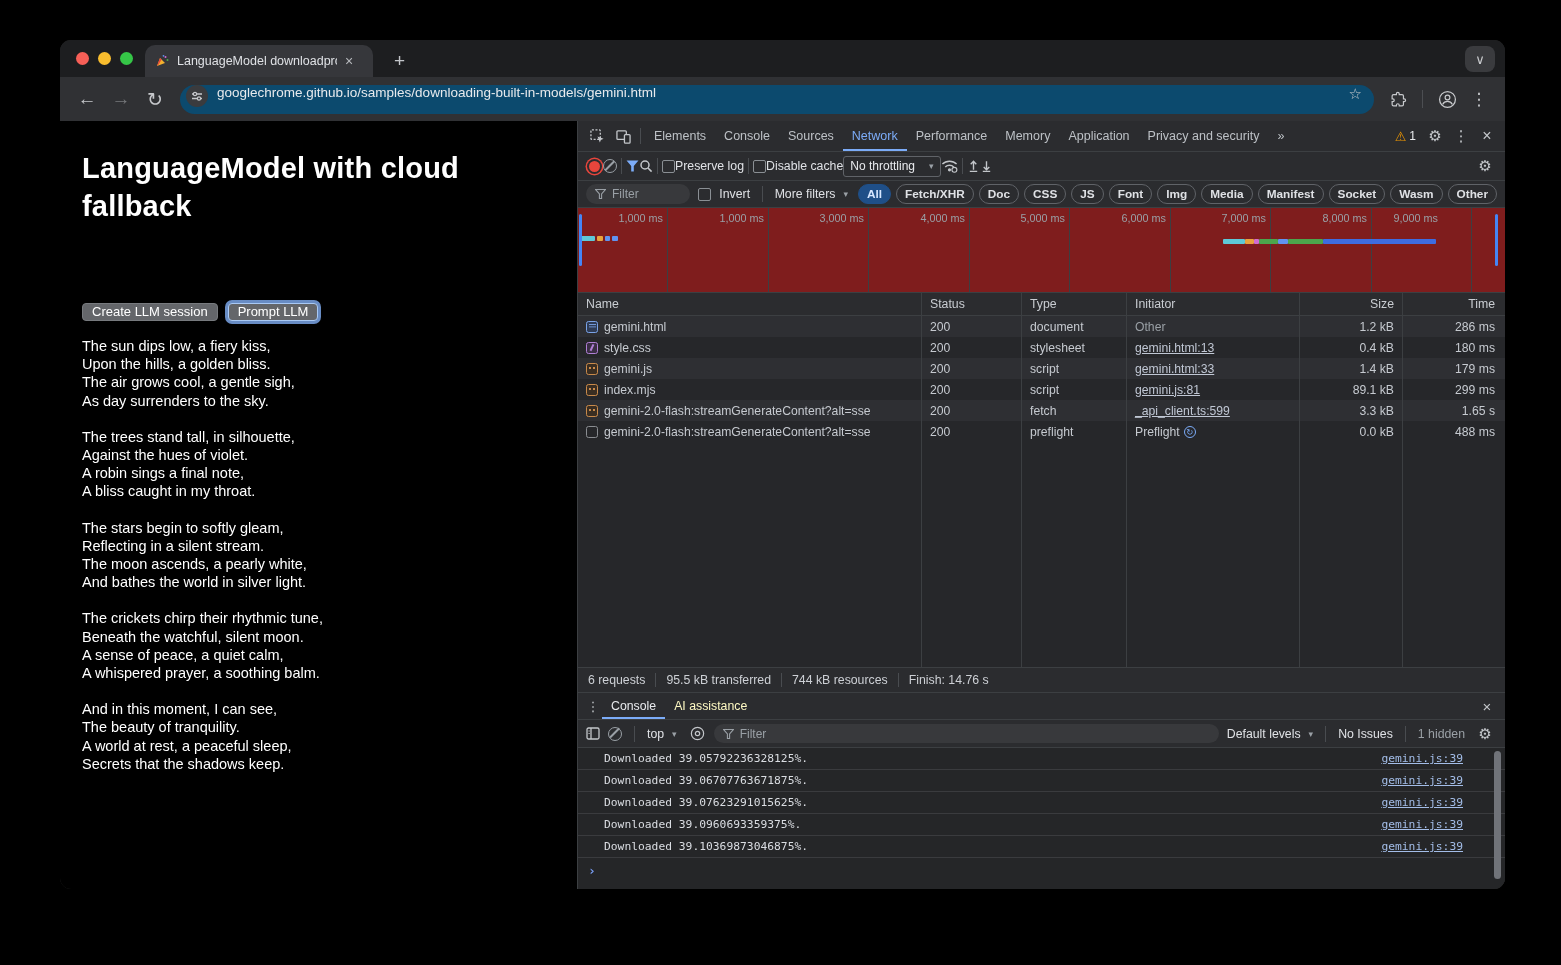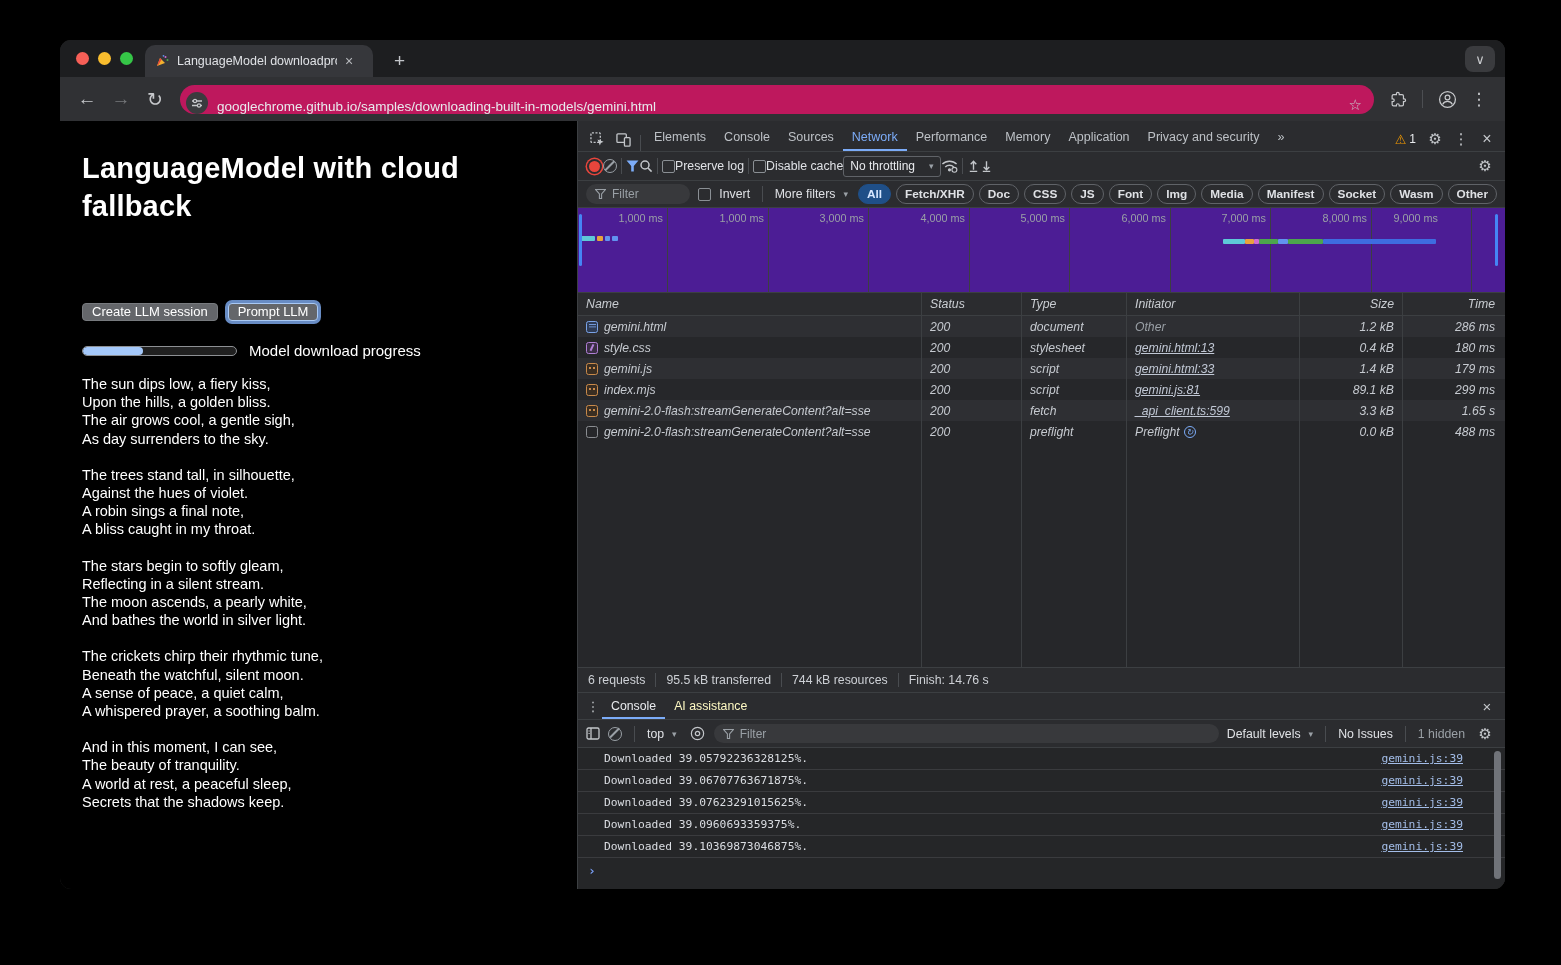--- a/index.html
+++ b/index.html
@@ -16,21 +16,21 @@
        border-radius:10px 10px 0 0;display:flex;align-items:center;padding:0 10px;box-sizing:border-box;}
   .tab-title{color:#dfe1e5;font-size:12.5px;white-space:nowrap;overflow:hidden;max-width:160px;flex:1;}
   .tab-close{color:#b8babe;font-size:14px;margin-left:8px;cursor:default;}
   .newtab{position:absolute;left:326px;top:8px;color:#c2c5c9;font-size:19px;line-height:19px;padding:3px 8px;}
   .tabsearch{position:absolute;right:10px;top:6px;width:30px;height:26px;border-radius:8px;background:#3a3b3e;
              color:#c8cacd;display:flex;align-items:center;justify-content:center;font-size:13px;}
   
   .toolbar{height:44px;background:#303134;display:flex;align-items:center;padding:0 12px;gap:4px;}
   .navbtn{color:#c7c9cc;font-size:19px;width:30px;height:30px;display:flex;align-items:center;justify-content:center;border-radius:50%;}
   .navbtn.dim{color:#77797c;}
-  .urlpill{flex:1;height:29px;background:#be185d;border-radius:15px;display:flex;align-items:flex-end;
+  .urlpill{flex:1;height:29px;background:#0c4a6e;border-radius:15px;display:flex;align-items:flex-start;
            margin:0 6px;padding:0 6px;min-width:0;}
   .siteinfo{width:22px;height:22px;border-radius:50%;background:#3a3b3e;display:flex;align-items:center;justify-content:center;margin-right:9px;flex:none;}
   .url{color:#e8eaed;font-size:13.5px;white-space:nowrap;overflow:hidden;flex:1;}
   .starbtn{color:#c7c9cc;font-size:15px;padding:0 6px;flex:none;}
   .tb-sep{width:1px;height:18px;background:#4c4e52;margin:0 6px;}
   .tb-icon{width:28px;height:28px;display:flex;align-items:center;justify-content:center;color:#c7c9cc;font-size:17px;}
   
   .content{display:flex;height:768px;}
   .webpage{width:517px;background:#000;color:#fff;box-sizing:border-box;padding:6px 22px 0 22px;overflow:hidden;}
   .webpage h1{font-size:29px;line-height:38px;margin:22px 0 0 0;font-weight:700;letter-spacing:.2px;}
@@ -40,21 +40,21 @@
   .pgbtn.focus{box-shadow:0 0 0 3px rgba(130,175,245,.8);border-color:#a9c9f5;}
   .progrow{margin-top:21px;display:flex;align-items:center;gap:12px;}
   .progress{width:153px;height:8px;border:1px solid #8d9094;border-radius:5px;background:#202020;overflow:hidden;}
   .progress .fill{height:100%;width:39%;background:#a4c8fa;border-radius:4px;}
   .proglabel{font-size:15px;color:#fff;}
   .poem{margin-top:16px;font-size:14.5px;line-height:18.2px;}
   .poem p{margin:0 0 18px 0;}
   
   .devtools{width:928px;background:#282828;border-left:1px solid #3c3f42;box-sizing:border-box;
             color:#bdc1c6;font-size:12px;display:flex;flex-direction:column;}
-  .dt-tabbar{height:30px;display:flex;align-items:flex-end;background:#2b2c2f;border-bottom:1px solid #3c3f42;padding:0 6px;flex:none;}
+  .dt-tabbar{height:30px;display:flex;align-items:center;background:#2b2c2f;border-bottom:1px solid #3c3f42;padding:0 6px;flex:none;}
   .dt-ticon{width:26px;height:24px;display:flex;align-items:center;justify-content:center;}
   .dt-sep{width:1px;height:16px;background:#494c50;margin:0 4px;}
   .dt-tab{padding:0 9px;height:29px;display:flex;align-items:center;color:#bdc1c6;font-size:12.5px;white-space:nowrap;}
   .dt-tab.active{color:#7cacf8;box-shadow:inset 0 -2px 0 #7cacf8;}
   .dt-right{margin-left:auto;display:flex;align-items:center;gap:2px;}
   .warnbadge{display:flex;align-items:center;gap:3px;padding:0 5px;}
   .warnbadge .tri{color:#f29900;font-size:13px;} .warnbadge .cnt{color:#e8eaed;font-size:12px;}
   .gicon{width:24px;height:24px;display:flex;align-items:center;justify-content:center;color:#c3c6ca;font-size:15px;}
   
   .net-toolbar{height:28px;display:flex;align-items:center;background:#2b2c2f;border-bottom:1px solid #3c3f42;padding:0 8px;flex:none;}
@@ -66,30 +66,30 @@
   .throttle{display:flex;align-items:center;gap:14px;border:1px solid #606368;border-radius:3px;
             height:19px;padding:0 6px;color:#e8eaed;}
   .caret{color:#9aa0a6;font-size:9px;}
   
   .filterbar{height:26px;display:flex;align-items:center;background:#2b2c2f;border-bottom:1px solid #3c3f42;padding:0 8px;gap:8px;flex:none;}
   .filterpill{width:170px;height:20px;border-radius:11px;background:#38393c;display:flex;align-items:center;gap:6px;padding:0 9px;color:#9aa0a6;}
   .chips{display:flex;gap:5px;align-items:center;margin-left:2px;}
   .chip{border:1px solid #606368;border-radius:10px;height:18px;display:flex;align-items:center;padding:0 8px;color:#dfe1e5;font-size:11.8px;font-weight:700;white-space:nowrap;}
   .chip.sel{background:#1f4f88;border-color:#1f4f88;color:#d6e6ff;}
   
-  .overview{height:84px;position:relative;background:#4c1d95;border-bottom:1px solid #3c3f42;flex:none;overflow:hidden;}
+  .overview{height:84px;position:relative;background:#7f1d1d;border-bottom:1px solid #3c3f42;flex:none;overflow:hidden;}
   .gl{position:absolute;top:0;bottom:0;width:1px;background:#3c3f42;}
   .gl-lab{position:absolute;top:4px;width:62px;text-align:right;color:#9aa0a6;font-size:10.8px;}
   .ovbar{position:absolute;height:5px;border-radius:1px;}
   .c-teal{background:#5ec9d8;} .c-orange{background:#e8a33d;} .c-pink{background:#d16bd1;}
   .c-green{background:#4ca64c;} .c-blue{background:#3e6ce0;} .c-lblue{background:#6193f0;}
   .handle{position:absolute;width:3px;height:52px;top:6px;background:#4585f5;border-radius:2px;}
   
   .ntable{flex:1;display:flex;flex-direction:column;min-height:0;background:#26272a;}
-  .nhead,.nrow{display:flex;flex:none;font-style:italic;}
+  .nhead,.nrow{display:flex;flex:none;}
   .nhead{height:22px;background:#2b2c2f;border-bottom:1px solid #3c3f42;align-items:center;color:#c9cdd2;font-size:12.3px;}
   .nrow{height:21px;align-items:center;color:#c6cad0;font-size:12.2px;}
   .nrow.lt{background:#2e2f33;} .nrow.dk{background:#26272a;}
   .cell{height:100%;display:flex;align-items:center;box-sizing:border-box;padding:0 8px;border-right:1px solid #3c3f42;overflow:hidden;white-space:nowrap;}
   .c-name{width:344px;} .c-status{width:100px;} .c-type{width:105px;} .c-init{width:173px;}
   .c-size{width:103px;justify-content:flex-end;} .c-time{width:100px;justify-content:flex-end;border-right:none;}
   .ficon{width:12px;height:12px;border-radius:2.5px;margin-right:6px;flex:none;box-sizing:border-box;position:relative;}
   .fi-doc{border:1.5px solid #7aa3e8;background:#2f3c55;}
   .fi-doc::after{content:"";position:absolute;left:1.5px;right:1.5px;top:2px;height:5px;
     background:linear-gradient(#7aa3e8 1px,transparent 1px) 0 0/100% 2.5px;}
@@ -185,26 +185,20 @@
     </div>
 
     <div class="content">
 
       <div class="webpage">
         <h1>LanguageModel with cloud fallback</h1>
         <div class="btnrow">
           <button class="pgbtn">Create LLM session</button>
           <button class="pgbtn focus">Prompt LLM</button>
         </div>
-        <div class="progrow">
-          <div class="progress">
-              <div class="fill"></div>
-            </div>
-          <span class="proglabel">Model download progress</span>
-        </div>
         <div class="poem">
           <p><span>The sun dips low, a fiery kiss,</span><br><span>Upon the hills, a golden bliss.</span><br><span>The air grows cool, a gentle sigh,</span><br><span>As day surrenders to the sky.</span></p>
           <p><span>The trees stand tall, in silhouette,</span><br><span>Against the hues of violet.</span><br><span>A robin sings a final note,</span><br><span>A bliss caught in my throat.</span></p>
           <p><span>The stars begin to softly gleam,</span><br><span>Reflecting in a silent stream.</span><br><span>The moon ascends, a pearly white,</span><br><span>And bathes the world in silver light.</span></p>
           <p><span>The crickets chirp their rhythmic tune,</span><br><span>Beneath the watchful, silent moon.</span><br><span>A sense of peace, a quiet calm,</span><br><span>A whispered prayer, a soothing balm.</span></p>
           <p><span>And in this moment, I can see,</span><br><span>The beauty of tranquility.</span><br><span>A world at rest, a peaceful sleep,</span><br><span>Secrets that the shadows keep.</span></p>
         </div>
       </div>
 
       <div class="devtools">

